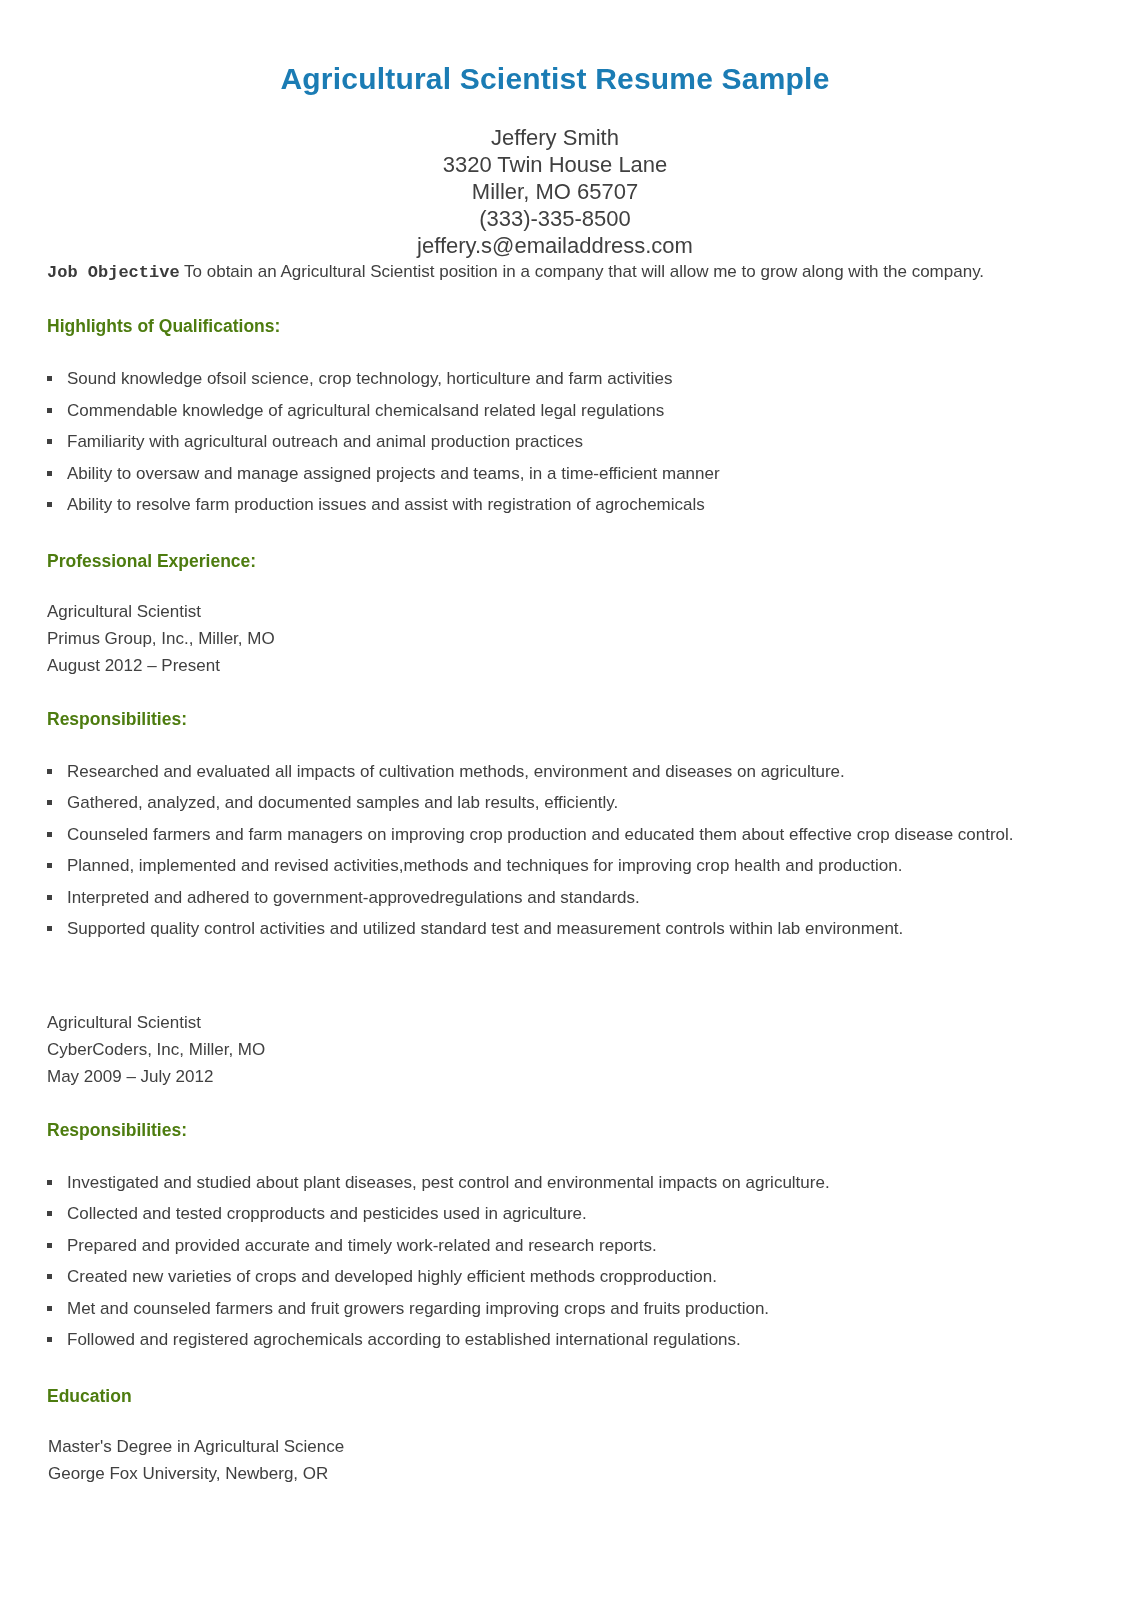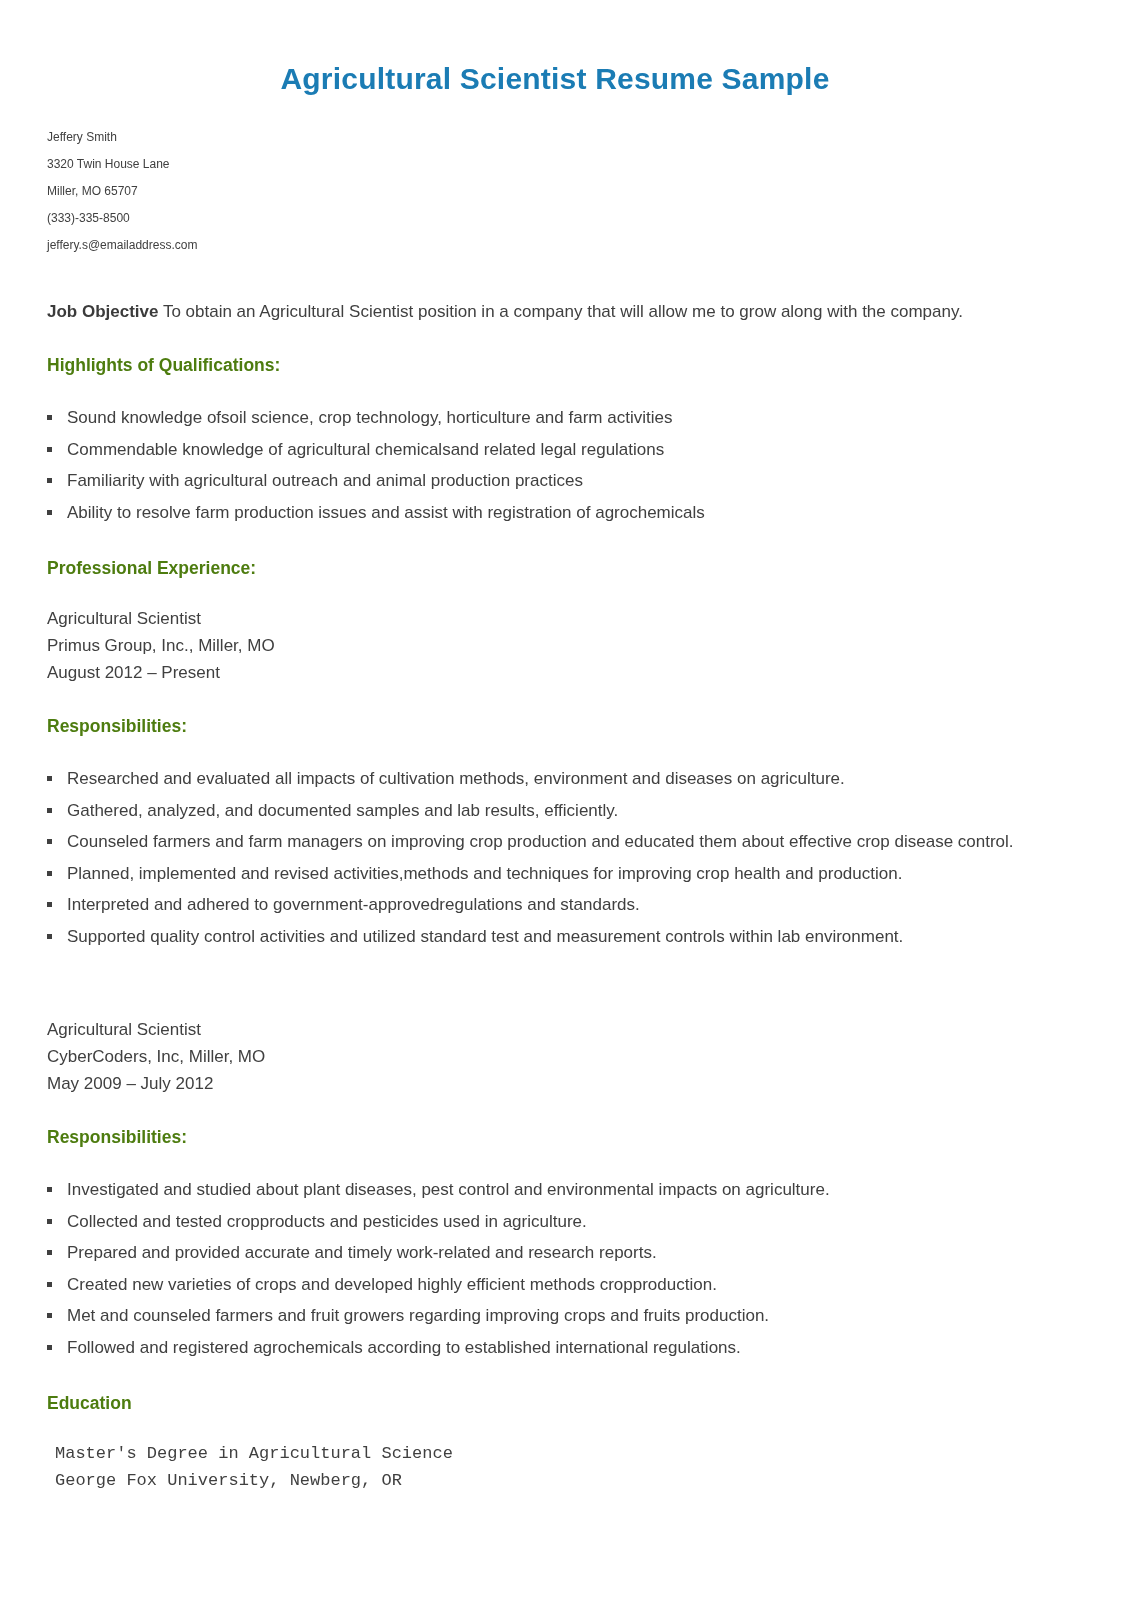--- a/index.html
+++ b/index.html
@@ -22,35 +22,36 @@
   }
   .doc-title {
     text-align: center;
     color: #1b7cb4;
     font-size: 30px;
     font-weight: bold;
     margin: 0 0 28px 0;
     letter-spacing: 0.2px;
   }
   .contact-block {
-    font-size: 12px;
+    text-align: center;
+    font-size: 22px;
     line-height: 27px;
-    margin-bottom: 40px;
   }
   .contact-block div {
     margin: 0;
   }
   .objective {
     font-size: 17px;
     line-height: 26px;
     margin: 0 0 20px 0;
   }
   .objective .label {
     font-weight: bold;
     color: #3b3b3b;
+    font-family: Liberation Mono, monospace;
   }
   .section-heading {
     font-size: 17.5px;
     font-weight: bold;
     color: #4d7c0f;
     margin: 30px 0 26px 0;
   }
   .bullet-list {
     margin: 0 0 26px 0;
     padding: 0;
@@ -73,22 +74,21 @@
     display: inline-block;
   }
   .job-block {
     font-size: 17px;
     line-height: 27px;
     margin: 24px 0 20px 0;
   }
   .edu-block {
     font-size: 17px;
     line-height: 27px;
-    margin: 22px 0 0 8px;
-    font-family: Liberation Mono, monospace;
+    margin: 22px 0 0 1px;
   }
   .spacer-lg { height: 14px; }
 </style>
 </head>
 <body>
 
 <div class="page">
 
   <h1 class="doc-title">Agricultural Scientist Resume Sample</h1>
 
@@ -102,21 +102,21 @@
 
   <p class="objective"><span class="label">Job Objective</span><span> To obtain an Agricultural Scientist position in a company that will allow me to grow along with the company.</span></p>
 
   <h2 class="section-heading">Highlights of Qualifications:</h2>
 
   <ul class="bullet-list">
     <li><span class="bullet-marker"></span></li>
     <li><span class="bullet-marker"></span><span>Sound knowledge ofsoil science, crop technology, horticulture and farm activities</span></li>
     <li><span class="bullet-marker"></span><span>Commendable knowledge of agricultural chemicalsand related legal regulations</span></li>
     <li><span class="bullet-marker"></span><span>Familiarity with agricultural outreach and animal production practices</span></li>
-    <li><span class="bullet-marker"></span></li>
+    <li><span class="bullet-marker"></span><span>Ability to oversaw and manage assigned projects and teams, in a time-efficient manner</span></li>
     <li><span class="bullet-marker"></span><span>Ability to resolve farm production issues and assist with registration of agrochemicals</span></li>
   </ul>
 
   <h2 class="section-heading">Professional Experience:</h2>
 
   <div class="job-block">
     <div>Agricultural Scientist</div>
     <div>Primus Group, Inc., Miller, MO</div>
     <div>August 2012 – Present</div>
   </div>

